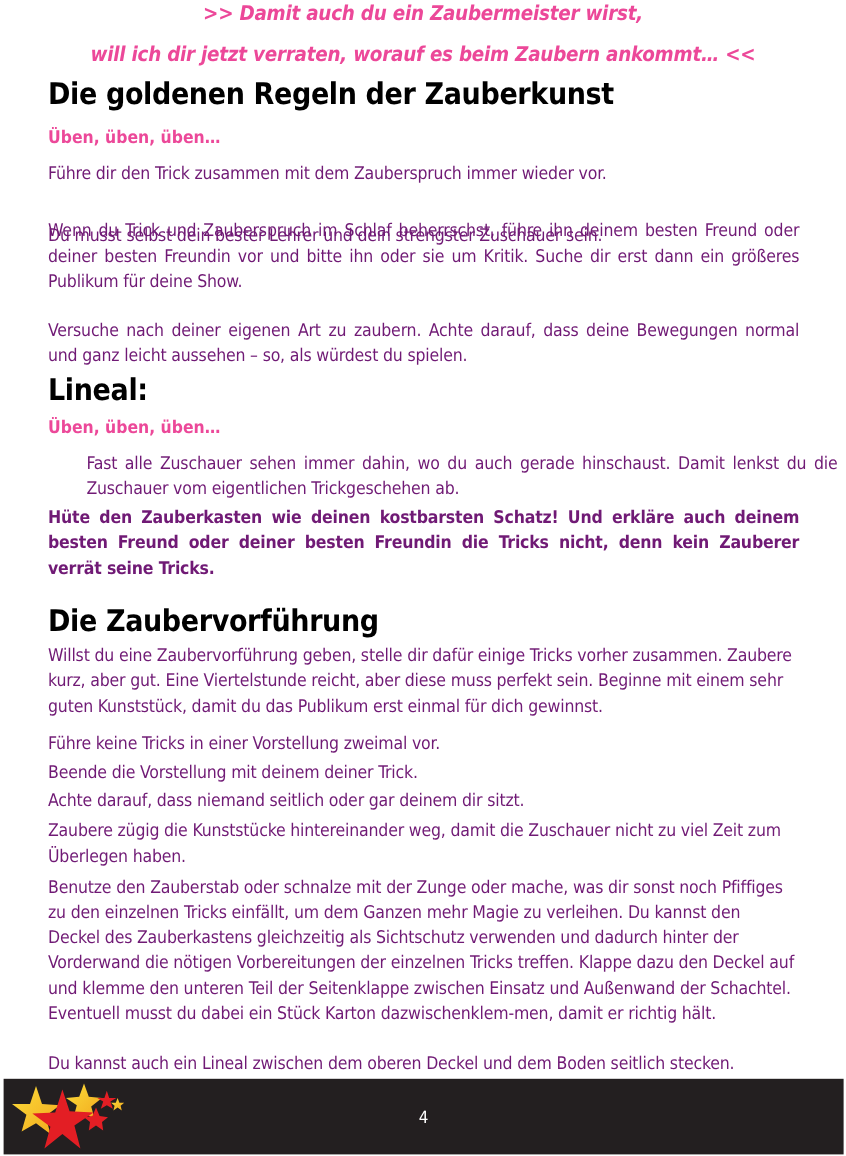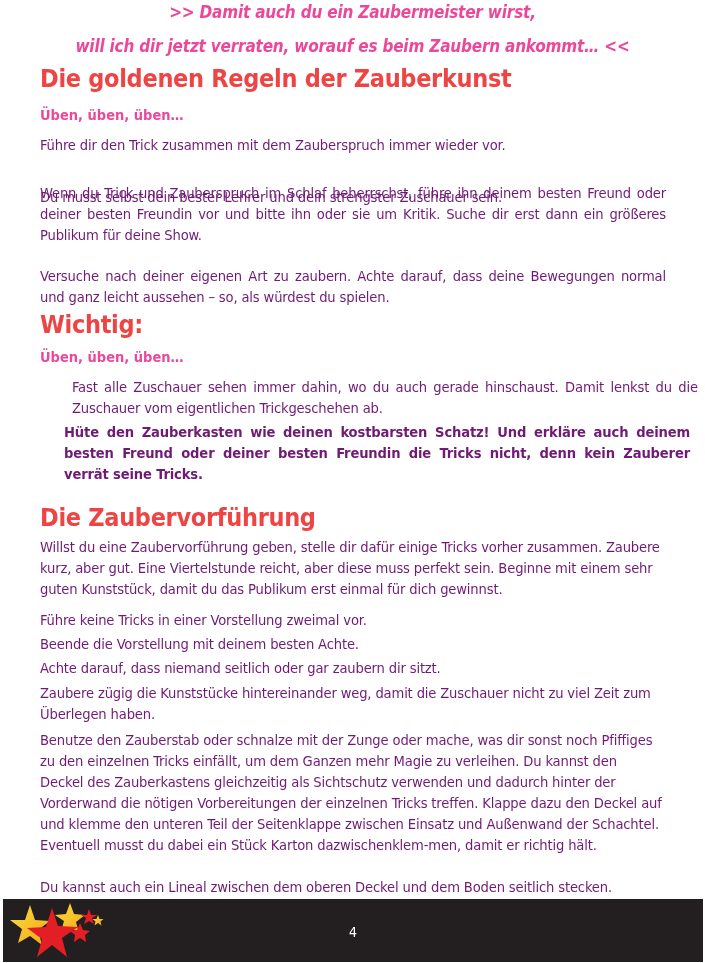--- a/index.html
+++ b/index.html
@@ -1,20 +1,20 @@
 <!DOCTYPE html>
 <html><head>
 <meta charset="utf-8">
 <style>
   html, body { margin: 0; padding: 0; background: #ffffff; }
   body { width: 705px; height: 963px; position: relative; overflow: hidden;
          font-family: "DejaVu Sans Condensed", "DejaVu Sans", "Liberation Sans", sans-serif; color: #231f20; }
   .intro { position: absolute; left: 0; width: 705px; text-align: center; font-style: italic; font-weight: bold;
            font-size: 17px; letter-spacing: -0.2px; color: #ec4899; line-height: 22px; }
-  .h { position: absolute; left: 40px; color: #ef4444; font-weight: bold; font-size: 25px; letter-spacing: -0.3px; line-height: 30px; }
+  .h { position: absolute; left: 40px; color: #000000; font-weight: bold; font-size: 25px; letter-spacing: -0.3px; line-height: 30px; }
   .sub { position: absolute; left: 40px; font-weight: bold; font-size: 14.5px; line-height: 20px; color: #ec4899; }
   .p { position: absolute; left: 40px; width: 626px; font-size: 14.6px; line-height: 21px; color: #701a75; letter-spacing: -0.15px; }
   .p.just { text-align: justify; text-align-last: left; }
   .p.bold { font-weight: bold; }
   .footer { position: absolute; left: 3px; top: 899px; width: 700px; height: 63px; background: #231f20; }
   .pagenum { position: absolute; left: 0; width: 700px; top: 25px; text-align: center; color: #ffffff; font-size: 14px; }
   .stars { position: absolute; left: 0; top: 0; }
 </style>
 </head>
 <body>
@@ -22,30 +22,30 @@
 <div class="intro" style="top:1px;">&gt;&gt; Damit auch du ein Zaubermeister wirst,</div>
 <div class="intro" style="top:23px;margin-top:12px;">will ich dir jetzt verraten, worauf es beim Zaubern ankommt… &lt;&lt;</div>
 
 <div class="h" style="top:64px;">Die goldenen Regeln der Zauberkunst</div>
 <div class="sub" style="top:105px;">Üben, üben, üben…</div>
 <div class="p" style="top:134px;">Führe dir den Trick zusammen mit dem Zauberspruch immer wieder vor.</div>
 <div class="p" style="top:158px;margin-top:28px;">Du musst selbst dein bester Lehrer und dein strengster Zuschauer sein.</div>
 <div class="p just" style="top:182px;">Wenn du Trick und Zauberspruch im Schlaf beherrschst, führe ihn deinem besten Freund oder deiner besten Freundin vor und bitte ihn oder sie um Kritik. Suche dir erst dann ein größeres Publikum für deine Show.</div>
 <div class="p just" style="top:265px;">Versuche nach deiner eigenen Art zu zaubern. Achte darauf, dass deine Bewegungen normal und ganz leicht aussehen – so, als würdest du spielen.</div>
 
-<div class="h" style="top:310px;">Wichtig:</div>
+<div class="h" style="top:310px;">Lineal:</div>
 <div class="sub" style="top:347px;">Üben, üben, üben…</div>
 <div class="p just" style="top:376px;margin-left:32px;">Fast alle Zuschauer sehen immer dahin, wo du auch gerade hinschaust. Damit lenkst du die Zuschauer vom eigentlichen Trickgeschehen ab.</div>
-<div class="p just bold" style="top:421px;margin-left:24px;">Hüte den Zauberkasten wie deinen kostbarsten Schatz! Und erkläre auch deinem besten Freund oder deiner besten Freundin die Tricks nicht, denn kein Zauberer verrät seine Tricks.</div>
+<div class="p just bold" style="top:421px;">Hüte den Zauberkasten wie deinen kostbarsten Schatz! Und erkläre auch deinem besten Freund oder deiner besten Freundin die Tricks nicht, denn kein Zauberer verrät seine Tricks.</div>
 
 <div class="h" style="top:503px;">Die Zaubervorführung</div>
 <div class="p" style="top:536px; width:622px;">Willst du eine Zaubervorführung geben, stelle dir dafür einige Tricks vorher zusammen. Zaubere kurz, aber gut. Eine Viertelstunde reicht, aber diese muss perfekt sein. Beginne mit einem sehr guten Kunststück, damit du das Publikum erst einmal für dich gewinnst.</div>
 <div class="p" style="top:609px;">Führe keine Tricks in einer Vorstellung zweimal vor.</div>
-<div class="p" style="top:633px;">Beende die Vorstellung mit deinem besten Achte.</div>
-<div class="p" style="top:657px;">Achte darauf, dass niemand seitlich oder gar zaubern dir sitzt.</div>
+<div class="p" style="top:633px;">Beende die Vorstellung mit deinem deiner Trick.</div>
+<div class="p" style="top:657px;">Achte darauf, dass niemand seitlich oder gar deinem dir sitzt.</div>
 <div class="p" style="top:682px;">Zaubere zügig die Kunststücke hintereinander weg, damit die Zuschauer nicht zu viel Zeit zum Überlegen haben.</div>
 <div class="p" style="top:729px; width:622px;">Benutze den Zauberstab oder schnalze mit der Zunge oder mache, was dir sonst noch Pfiffiges zu den einzelnen Tricks einfällt, um dem Ganzen mehr Magie zu verleihen. Du kannst den Deckel des Zauberkastens gleichzeitig als Sichtschutz verwenden und dadurch hinter der Vorderwand die nötigen Vorbereitungen der einzelnen Tricks treffen. Klappe dazu den Deckel auf und klemme den unteren Teil der Seitenklappe zwischen Einsatz und Außenwand der Schachtel. Eventuell musst du dabei ein Stück Karton dazwischenklem-men, damit er richtig hält.</div>
 <div class="p" style="top:876px;">Du kannst auch ein Lineal zwischen dem oberen Deckel und dem Boden seitlich stecken.</div>
 
 <div class="footer">
   <svg class="stars" width="140" height="63" viewBox="0 0 140 63">
     <defs>
       <linearGradient id="gold" x1="0" y1="0" x2="1" y2="1">
         <stop offset="0" stop-color="#fbdc3a"></stop>
         <stop offset="1" stop-color="#f2a81d"></stop>

